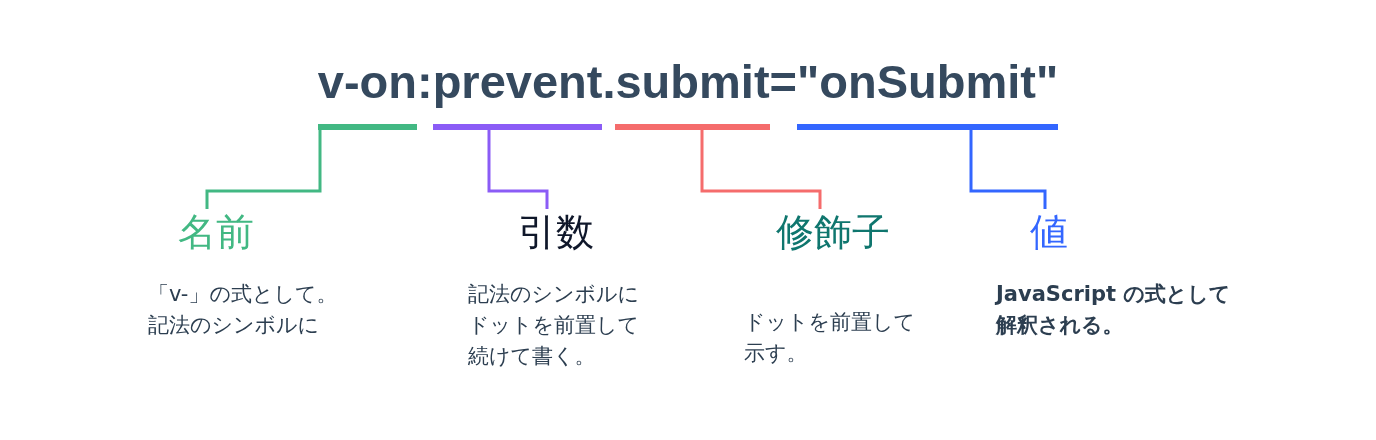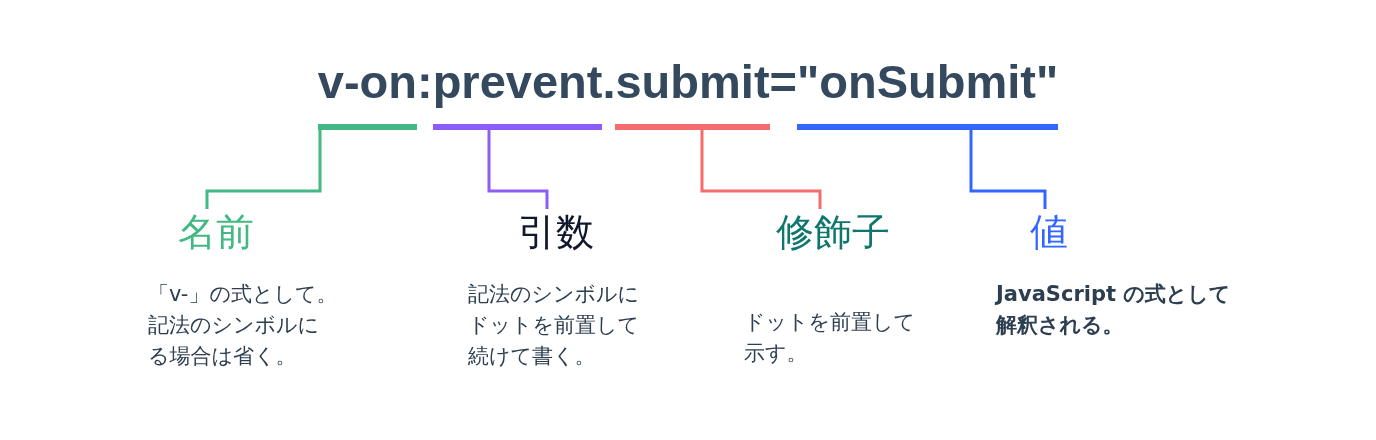--- a/index.html
+++ b/index.html
@@ -85,21 +85,20 @@
   </svg>
 
   <div class="part-label label-name">名前</div>
   <div class="part-label label-argument">引数</div>
   <div class="part-label label-modifiers">修飾子</div>
   <div class="part-label label-value">値</div>
 
   <div class="desc desc-name">
     <div>「v-」の式として。</div>
     <div>記法のシンボルに</div>
-    <div>る場合は省く。</div>
   </div>
   <div class="desc desc-argument">
     <div>記法のシンボルに</div>
     <div>ドットを前置して</div>
     <div>続けて書く。</div>
   </div>
   <div class="desc desc-modifiers">
     <div>ドットを前置して</div>
     <div>示す。</div>
   </div>

